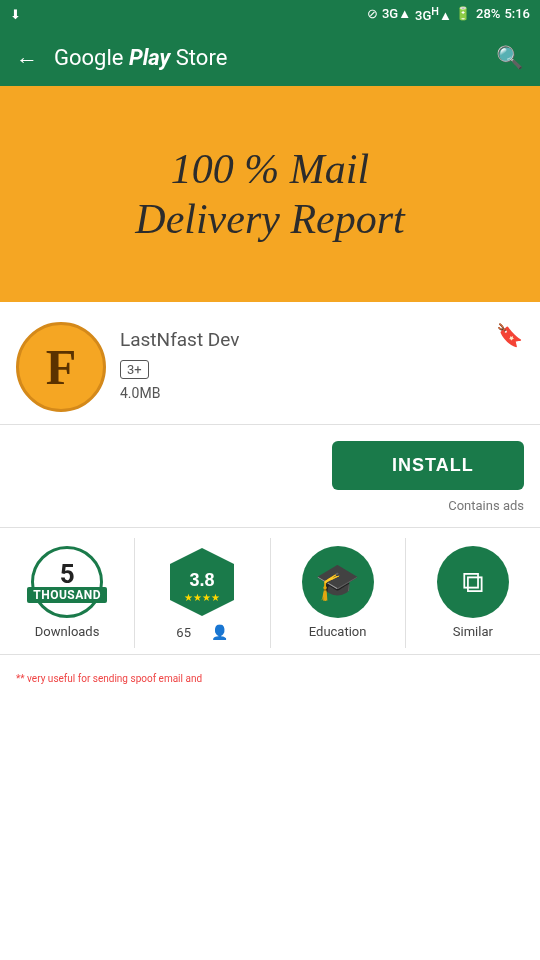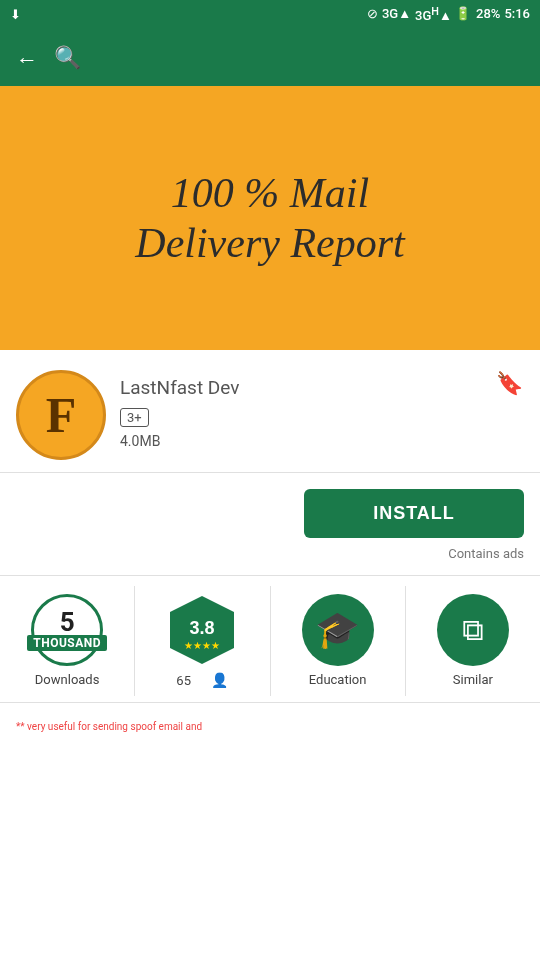--- a/index.html
+++ b/index.html
@@ -61,21 +61,21 @@
     }
     .search-icon {
       color: white;
       font-size: 22px;
       cursor: pointer;
     }
 
     
     .banner {
       background: #F5A623;
-      height: 264px;
+      height: 216px;
       display: flex;
       align-items: center;
       justify-content: center;
       text-align: center;
       padding: 20px;
     }
     .banner-text {
       font-family: Georgia, 'Times New Roman', serif;
       font-size: 42px;
       color: #2c2c2c;
@@ -153,21 +153,21 @@
     .install-btn {
       background: #1a7a4a;
       color: white;
       font-size: 18px;
       font-weight: 600;
       letter-spacing: 1px;
       border: none;
       border-radius: 6px;
       padding: 14px 60px;
       cursor: pointer;
-      width: 220px;
+      width: 192px;
     }
     .contains-ads {
       color: #777;
       font-size: 13px;
       margin-top: 8px;
       text-align: right;
       padding-right: 0;
     }
 
     
@@ -286,20 +286,23 @@
     <span>3G▲</span>
     <span>3G<sup>H</sup>▲</span>
     <span>🔋</span>
     <span>28%</span>
     <span>5:16</span>
   </div>
 </div>
 
 <div class="top-bar">
   <span class="back-arrow">←</span>
+  <span class="top-bar-title">
+    Google <span class="play">Play</span> Store
+  </span>
   <span class="search-icon">🔍</span>
 </div>
 
 <div class="banner">
   <div class="banner-text">
     <span>100 % Mail</span><br>
     <span>Delivery Report</span>
   </div>
 </div>
 

